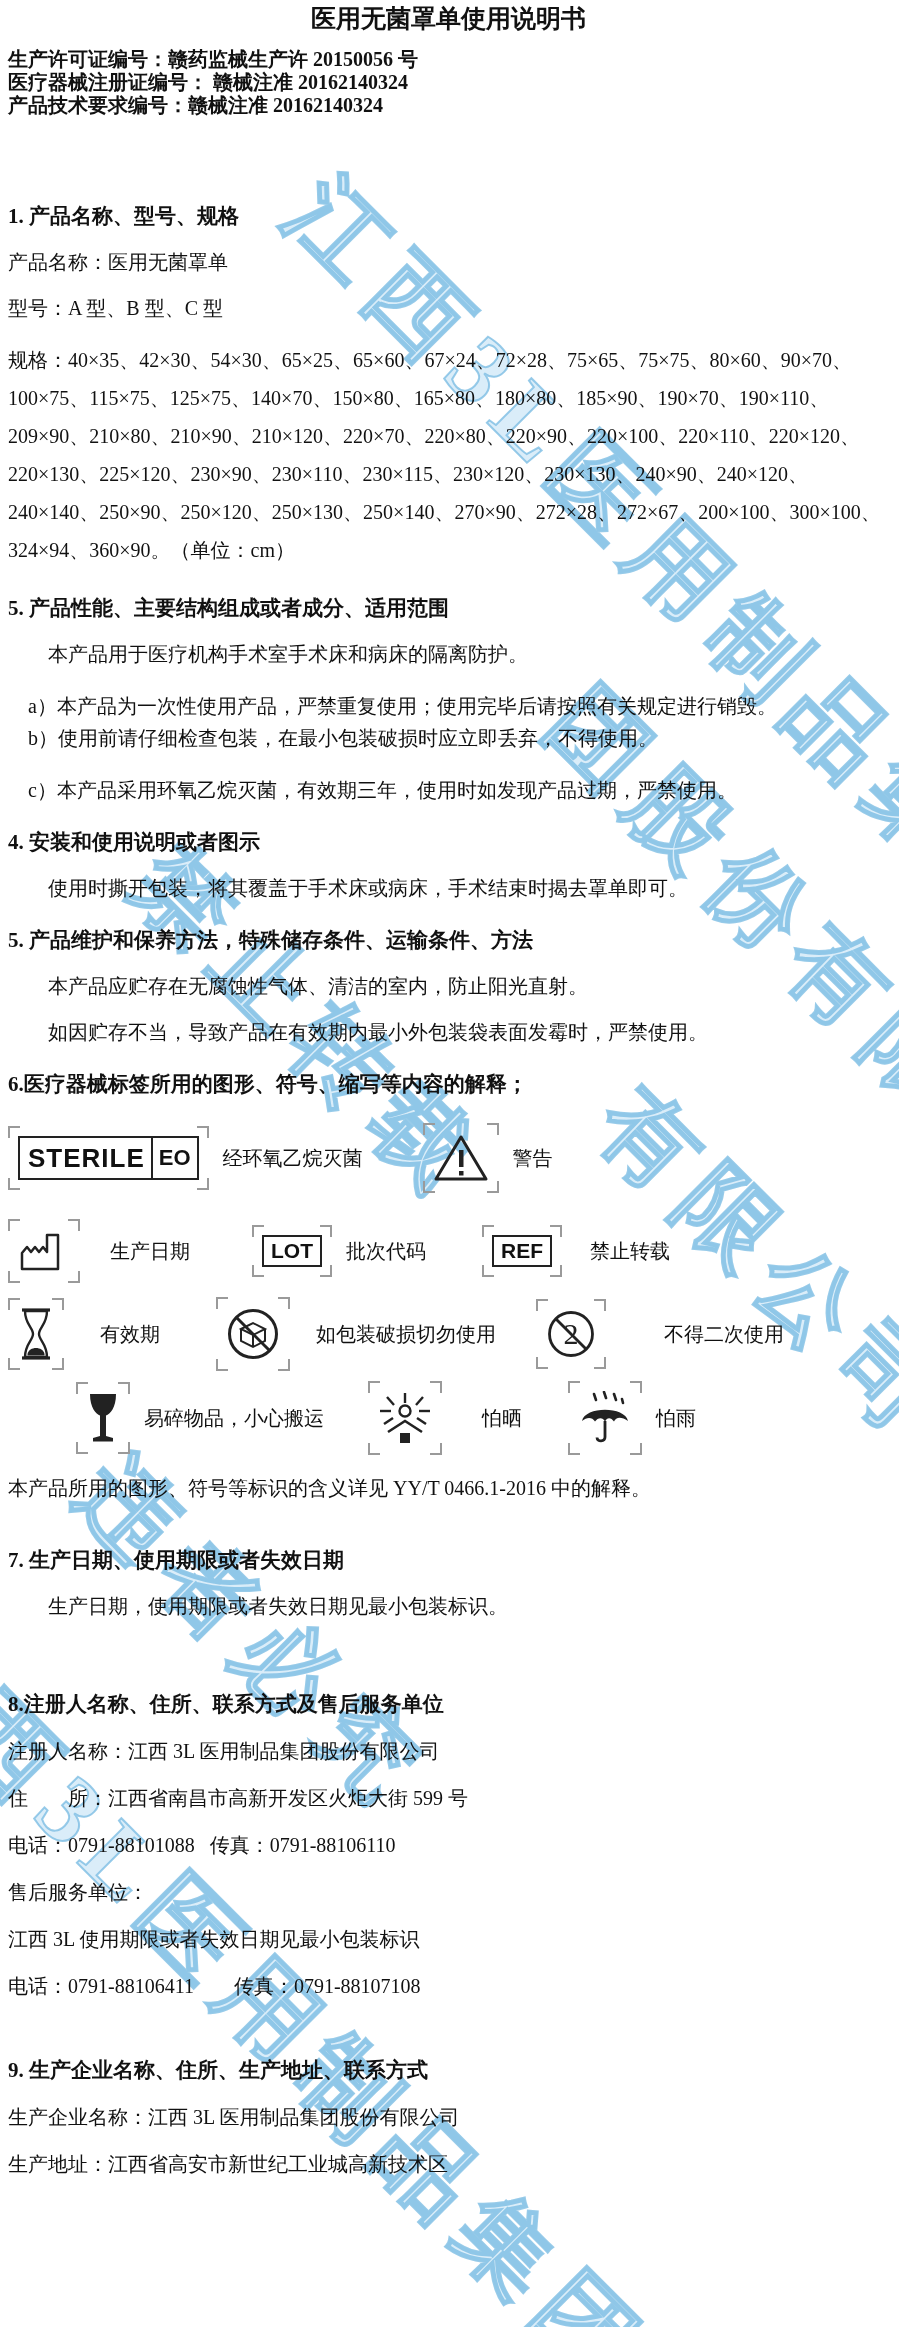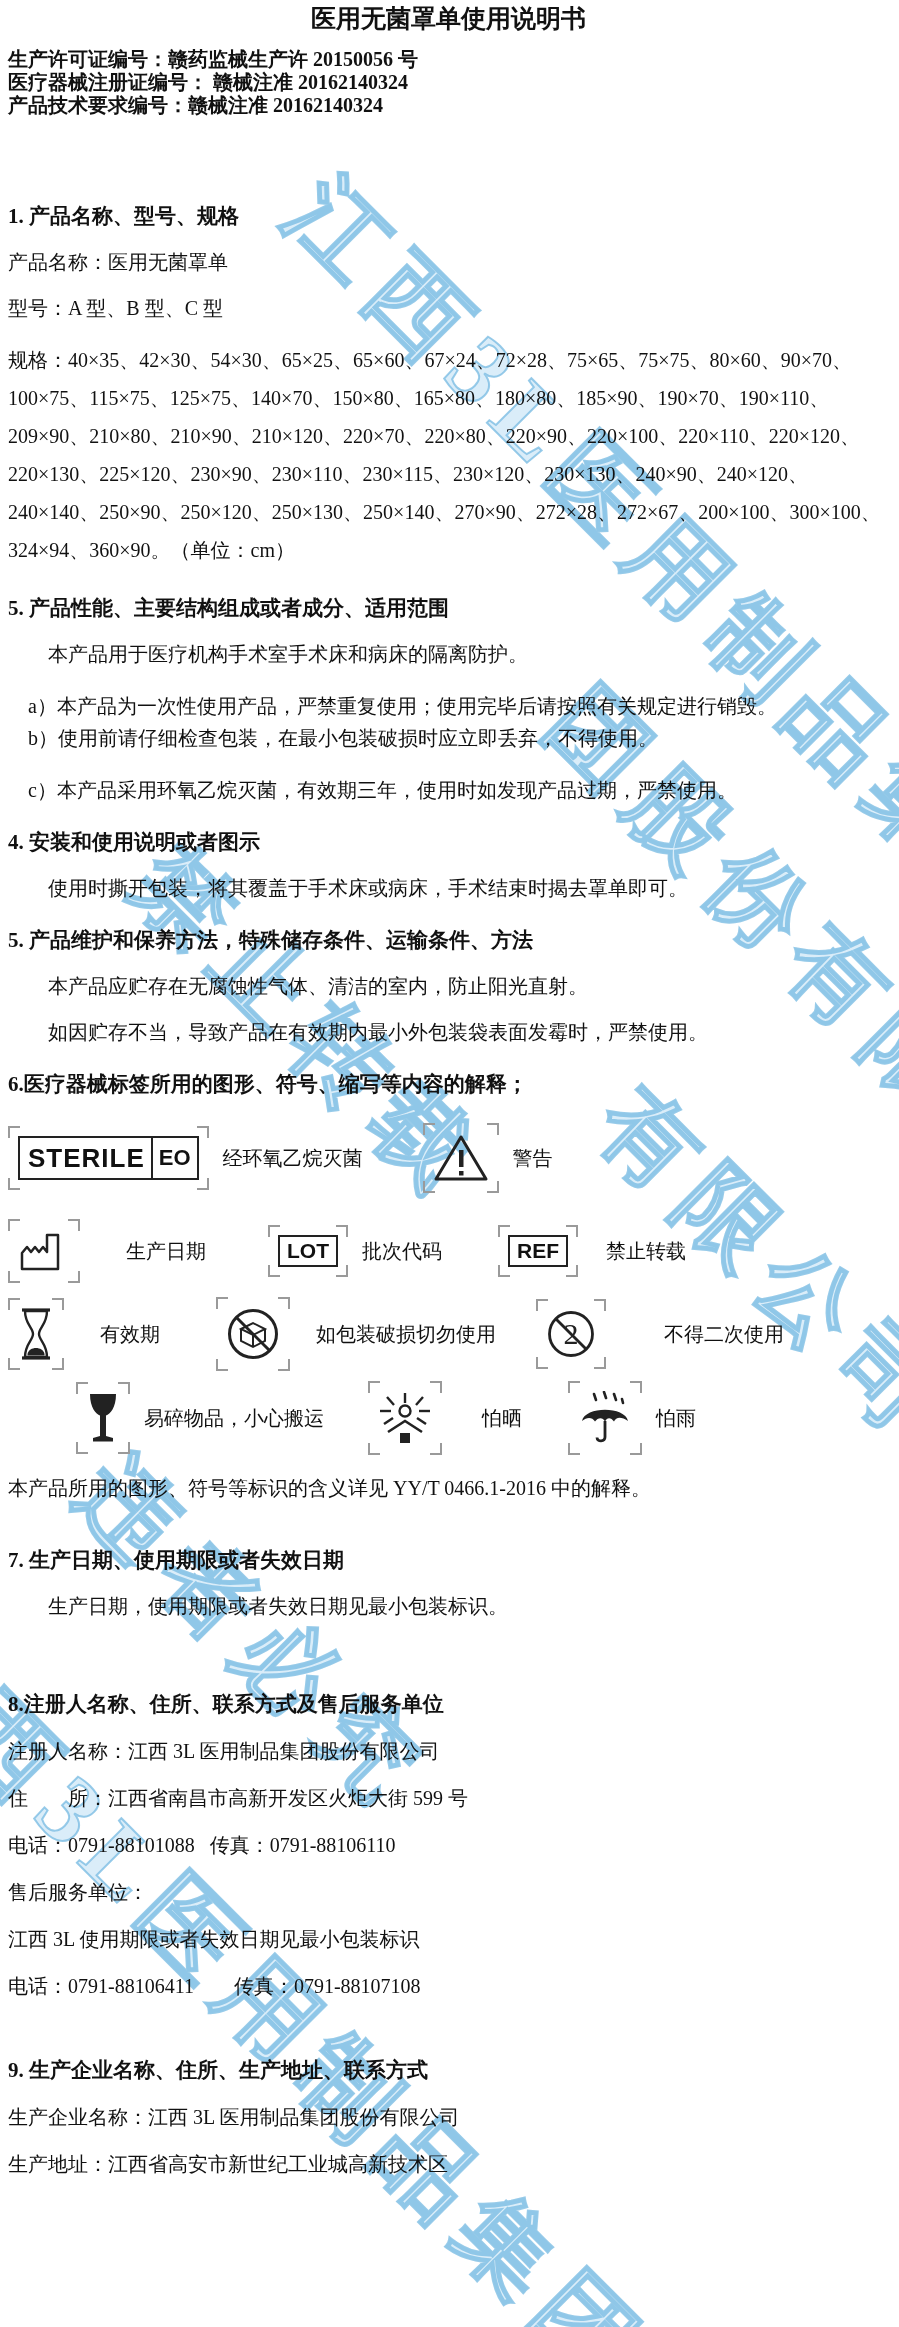--- a/index.html
+++ b/index.html
@@ -135,21 +135,21 @@
       </div>
     </div>
 
     <div class="symrow">
       <div class="symitem">
         <span class="cm icon">
           <svg width="52" height="44" viewBox="0 0 52 44">
             <path d="M4 40 L4 24 L9 18 L13 23 L17 18 L21 23 L25 18 L29 23 L29 6 L40 6 L40 40 Z" fill="none" stroke="#222" stroke-width="2.5" stroke-linejoin="round"></path>
           </svg>
         </span>
-        <span class="symlabel" style="margin-left:46px;">生产日期</span>
+        <span class="symlabel" style="margin-left:30px;">生产日期</span>
       </div>
       <div class="symitem" style="margin-left:62px;">
         <span class="cm icon">
           <span class="codebox">LOT</span>
         </span>
         <span class="symlabel">批次代码</span>
       </div>
       <div class="symitem" style="margin-left:56px;">
         <span class="cm icon">
           <span class="codebox">REF</span>

